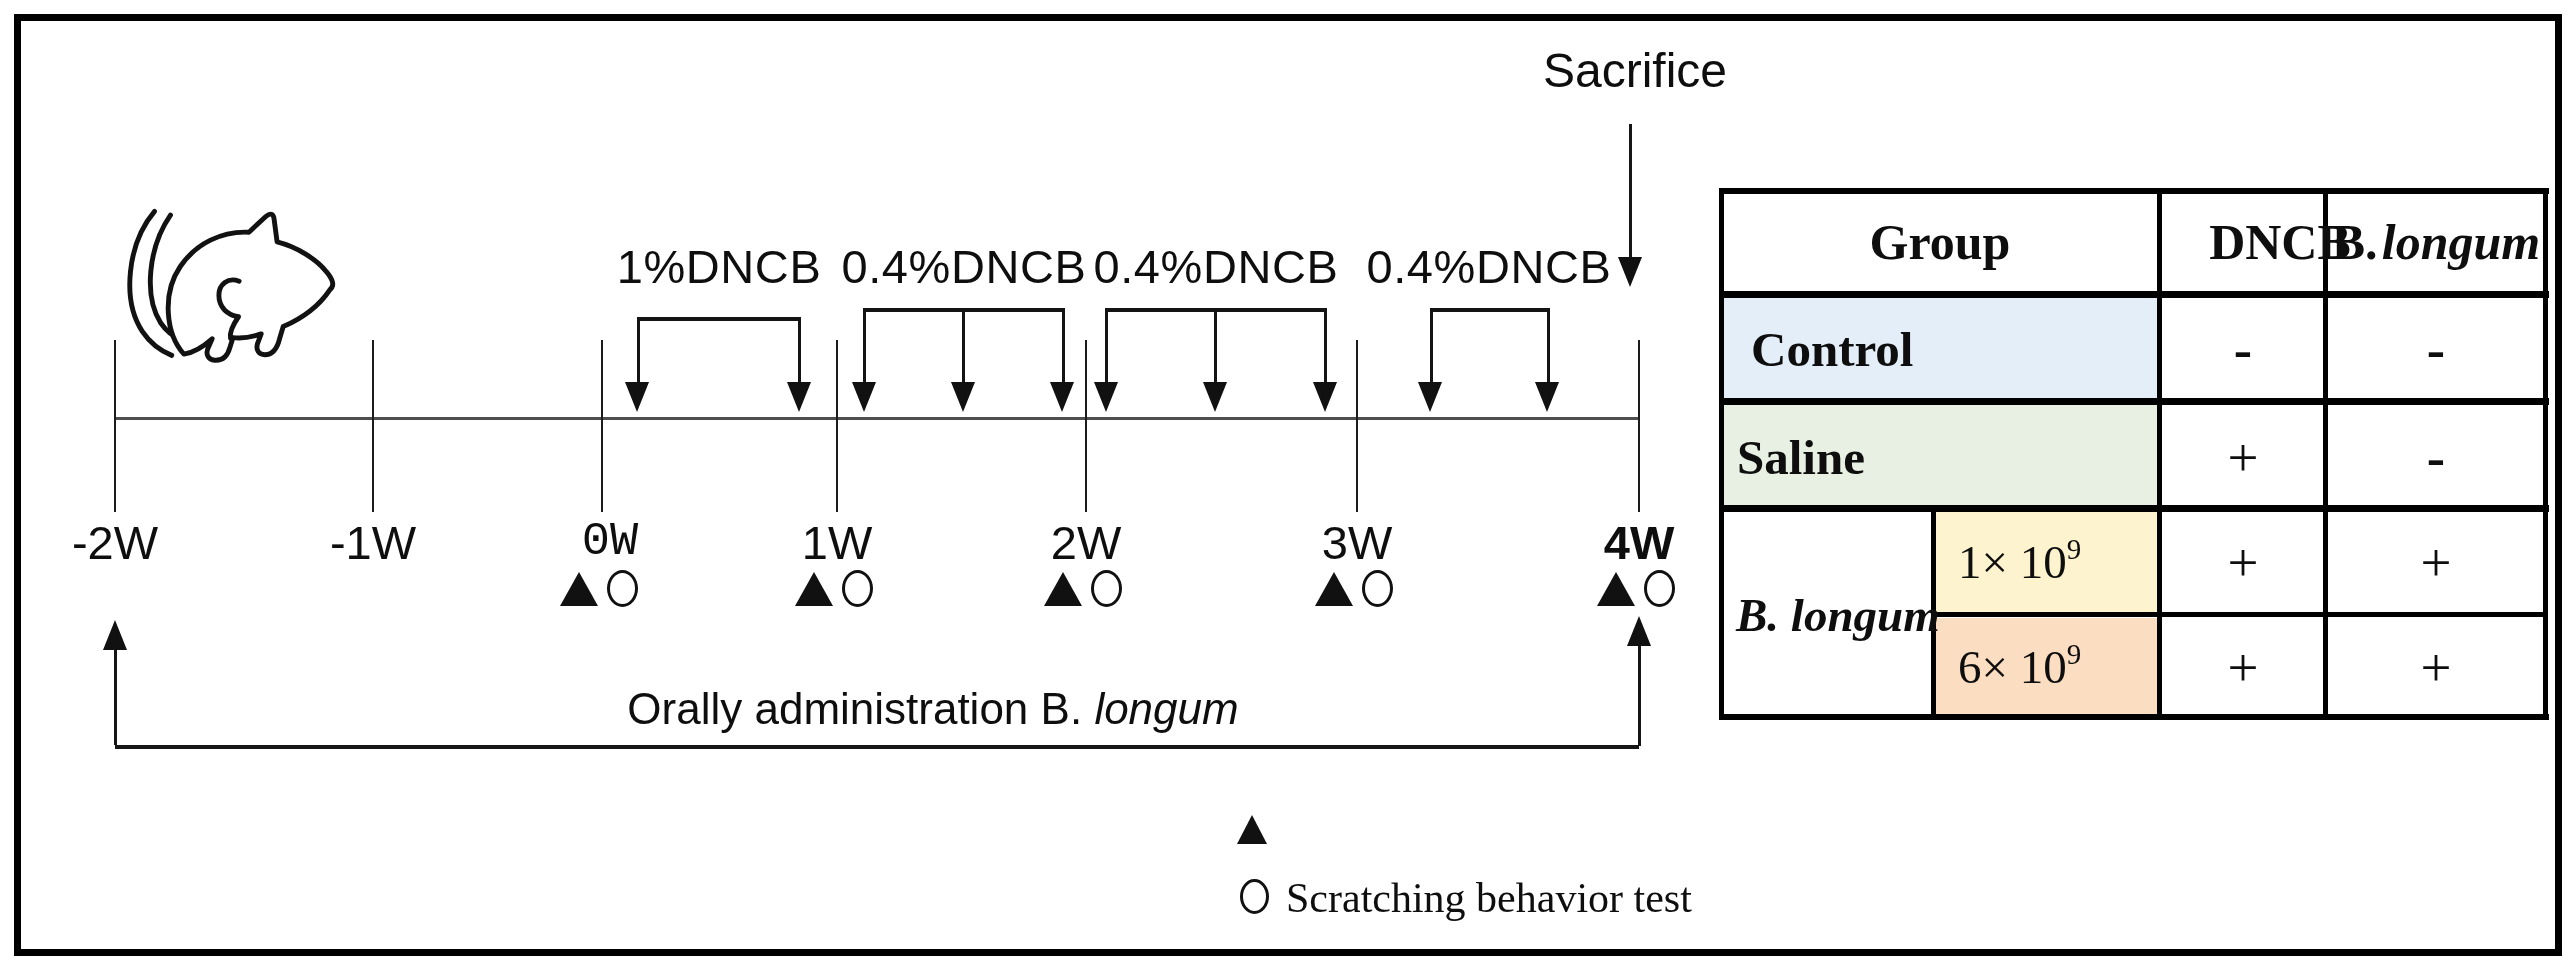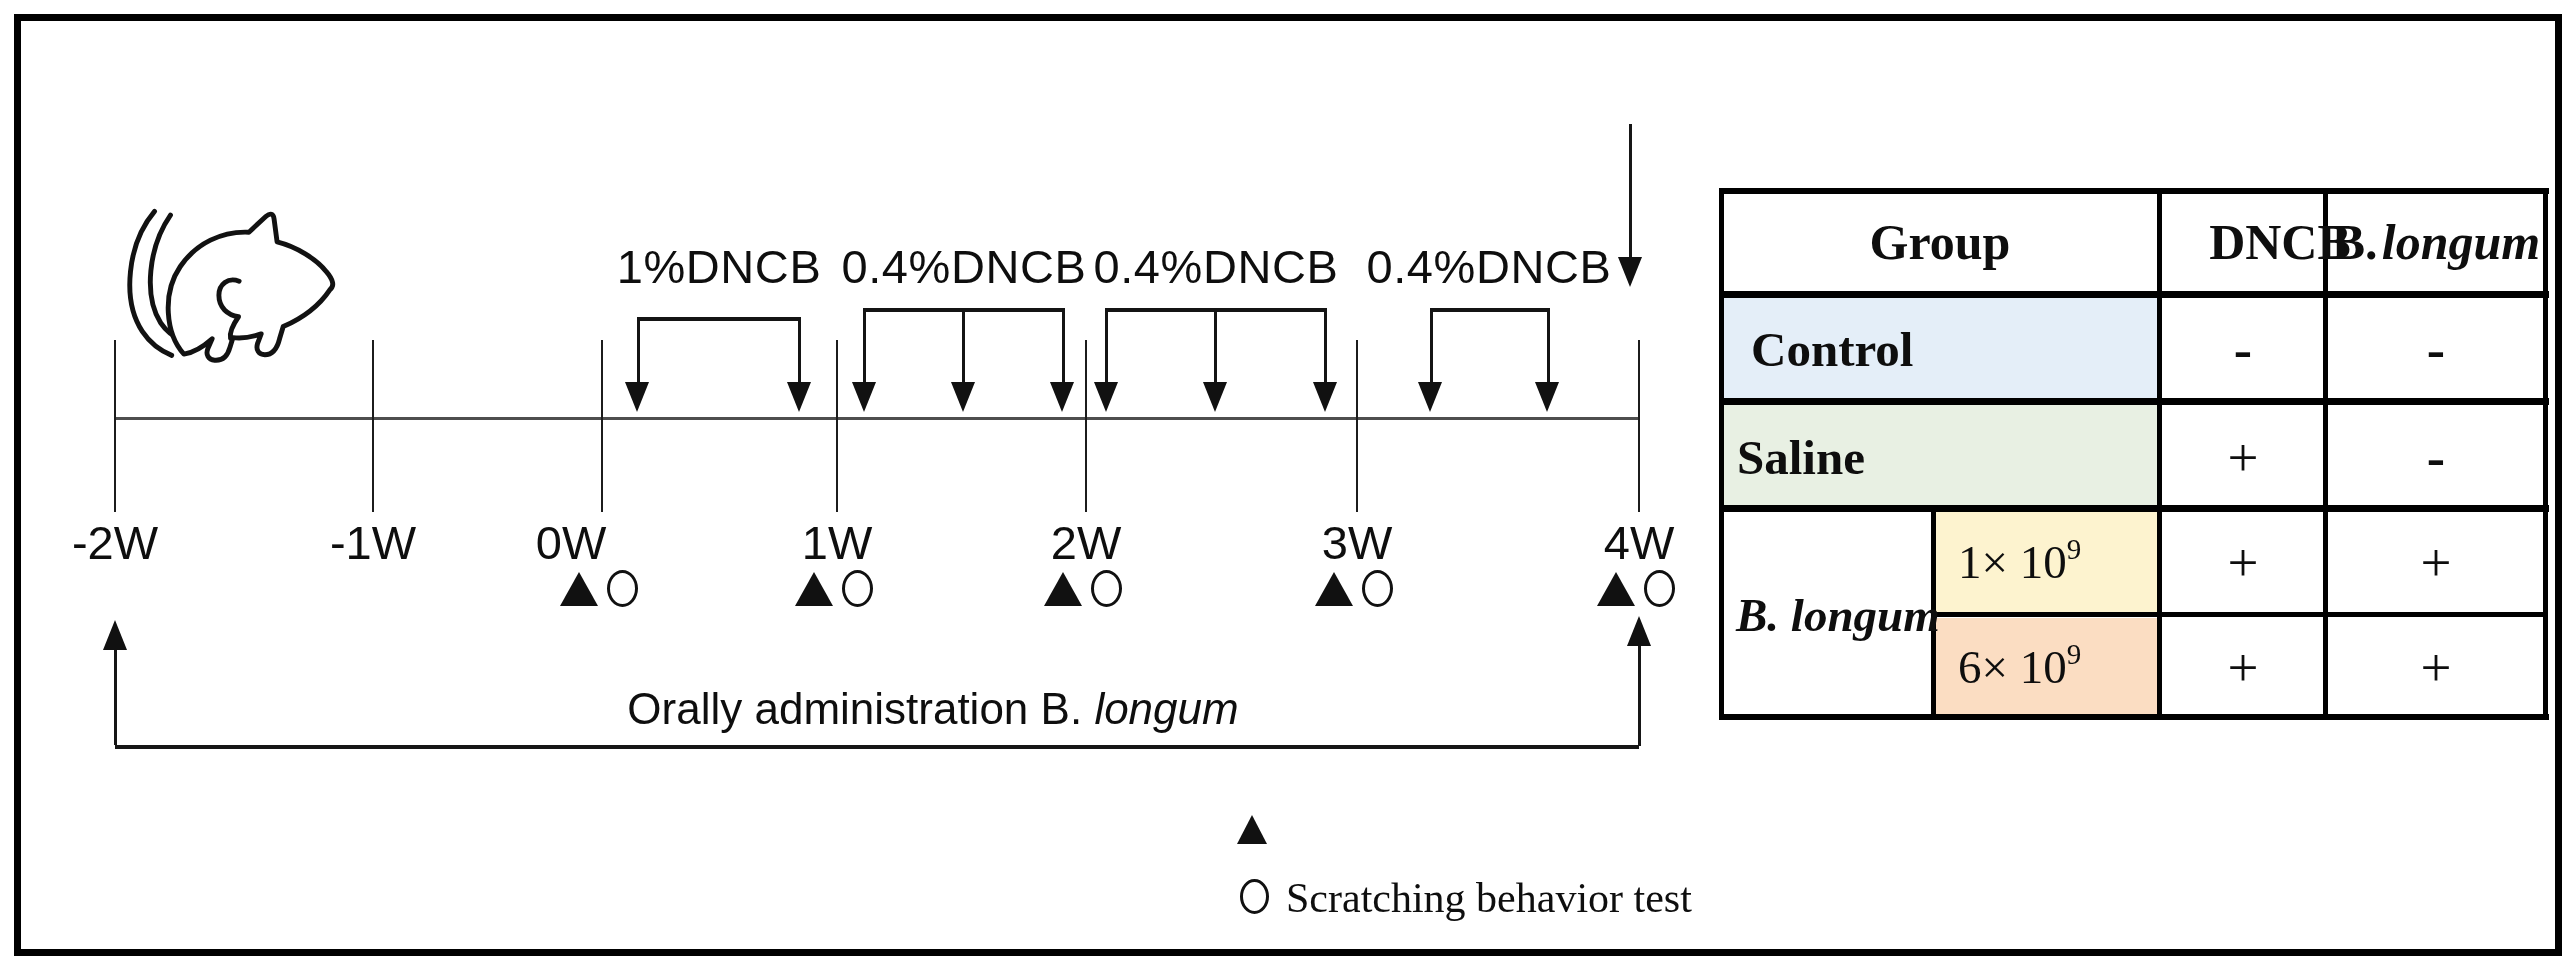--- a/index.html
+++ b/index.html
@@ -47,37 +47,37 @@
     </g>
   </svg>
 
   <div id="timeline-layer" class="abs" style="left:0;top:0;width:100%;height:100%;">
       <div class="" style="position: absolute; left: 115px; top: 417px; width: 1524px; height: 3px; background: rgb(78, 78, 78);"></div>
       <div class="" style="position: absolute; left: 114px; top: 340px; width: 2.4px; height: 172px; background: rgb(28, 28, 28);"></div>
       <div class="abs sans week-label cx" style="position: absolute; left: 115px; top: 515px;">-2W</div>
       <div class="" style="position: absolute; left: 372px; top: 340px; width: 2.4px; height: 172px; background: rgb(28, 28, 28);"></div>
       <div class="abs sans week-label cx" style="position: absolute; left: 373px; top: 515px;">-1W</div>
       <div class="" style="position: absolute; left: 601px; top: 340px; width: 2.4px; height: 172px; background: rgb(28, 28, 28);"></div>
-      <div class="abs sans week-label cx" style="position: absolute; left: 571px; top: 515px;">0W</div>
+      <div class="abs sans week-label cx" style="position: absolute; left: 610px; top: 515px; font-family: Liberation Mono, monospace;">0W</div>
       <div class="tri marker-tri" style="position: absolute; left: 560px; top: 572px;"></div>
       <div class="ring" style="position: absolute; left: 607px; top: 570px; width: 31px; height: 37px;"></div>
       <div class="" style="position: absolute; left: 836px; top: 340px; width: 2.4px; height: 172px; background: rgb(28, 28, 28);"></div>
       <div class="abs sans week-label cx" style="position: absolute; left: 837px; top: 515px;">1W</div>
       <div class="tri marker-tri" style="position: absolute; left: 795px; top: 572px;"></div>
       <div class="ring" style="position: absolute; left: 842px; top: 570px; width: 31px; height: 37px;"></div>
       <div class="" style="position: absolute; left: 1085px; top: 340px; width: 2.4px; height: 172px; background: rgb(28, 28, 28);"></div>
       <div class="abs sans week-label cx" style="position: absolute; left: 1086px; top: 515px; text-align: center;">2W</div>
       <div class="tri marker-tri" style="position: absolute; left: 1044px; top: 572px;"></div>
       <div class="ring" style="position: absolute; left: 1091px; top: 570px; width: 31px; height: 37px;"></div>
       <div class="" style="position: absolute; left: 1356px; top: 340px; width: 2.4px; height: 172px; background: rgb(28, 28, 28);"></div>
       <div class="abs sans week-label cx" style="position: absolute; left: 1357px; top: 515px;">3W</div>
       <div class="tri marker-tri" style="position: absolute; left: 1315px; top: 572px;"></div>
       <div class="ring" style="position: absolute; left: 1362px; top: 570px; width: 31px; height: 37px;"></div>
       <div class="" style="position: absolute; left: 1638px; top: 340px; width: 2.4px; height: 172px; background: rgb(28, 28, 28);"></div>
-      <div class="abs sans week-label cx" style="position: absolute; left: 1639px; top: 515px;">4W</div>
+      <div class="abs sans week-label cx" style="position: absolute; left: 1639px; top: 515px; font-weight: bold;">4W</div>
       <div class="tri marker-tri" style="position: absolute; left: 1597px; top: 572px;"></div>
       <div class="ring" style="position: absolute; left: 1644px; top: 570px; width: 31px; height: 37px;"></div>
       <div class="abs sans dncb-label cx" style="position: absolute; left: 719px; top: 239px;">1%DNCB</div>
       <div class="" style="position: absolute; left: 638px; top: 317px; width: 162px; height: 3.6px; background: rgb(20, 20, 20);"></div>
       <div class="" style="position: absolute; left: 637px; top: 317px; width: 3px; height: 67px; background: rgb(20, 20, 20);"></div>
       <div class="tri tri-down" style="position: absolute; left: 625px; top: 382px;"></div>
       <div class="" style="position: absolute; left: 798px; top: 317px; width: 3px; height: 67px; background: rgb(20, 20, 20);"></div>
       <div class="tri tri-down" style="position: absolute; left: 787px; top: 382px;"></div>
       <div class="abs sans dncb-label cx" style="position: absolute; left: 964px; top: 239px;">0.4%DNCB</div>
       <div class="" style="position: absolute; left: 864px; top: 308px; width: 198px; height: 3.6px; background: rgb(20, 20, 20);"></div>
@@ -96,20 +96,21 @@
       <div class="" style="position: absolute; left: 1324px; top: 308px; width: 3px; height: 77px; background: rgb(20, 20, 20);"></div>
       <div class="tri tri-down" style="position: absolute; left: 1313px; top: 382px;"></div>
       <div class="abs sans dncb-label cx" style="position: absolute; left: 1489px; top: 239px;">0.4%DNCB</div>
       <div class="" style="position: absolute; left: 1431px; top: 308px; width: 117px; height: 3.6px; background: rgb(20, 20, 20);"></div>
       <div class="" style="position: absolute; left: 1430px; top: 308px; width: 3px; height: 77px; background: rgb(20, 20, 20);"></div>
       <div class="tri tri-down" style="position: absolute; left: 1418px; top: 382px;"></div>
       <div class="" style="position: absolute; left: 1547px; top: 308px; width: 3px; height: 77px; background: rgb(20, 20, 20);"></div>
       <div class="tri tri-down" style="position: absolute; left: 1535px; top: 382px;"></div>
     </div>
 
+  <div class="abs sans cx" style="left:1635px;top:43px;font-size:48px;white-space:nowrap;">Sacrifice</div>
   <div class="line" style="left:1629px;top:124px;width:3px;height:135px;"></div>
   <div class="tri tri-down" style="left:1618px;top:257px;"></div>
 
   <div class="line" style="left:115px;top:745px;width:1524px;height:3.6px;"></div>
   <div class="line" style="left:114px;top:649px;width:3px;height:96px;"></div>
   <div class="tri tri-up" style="left:103px;top:620px;"></div>
   <div class="line" style="left:1638px;top:646px;width:3px;height:100px;"></div>
   <div class="tri tri-up" style="left:1627px;top:616px;"></div>
   <div class="abs sans cx" style="left:933px;top:684px;font-size:44px;white-space:nowrap;">
     <span>Orally administration B. </span><span class="it">longum</span>

